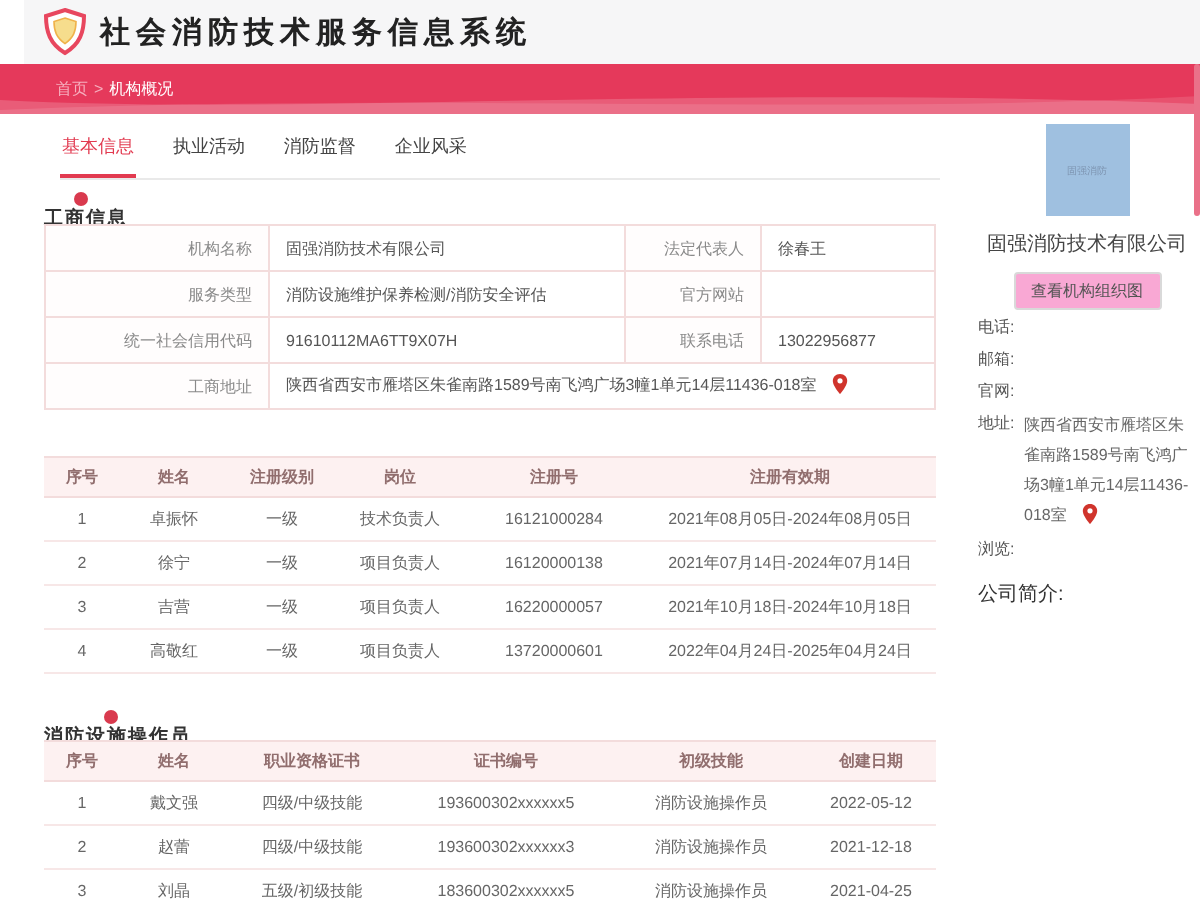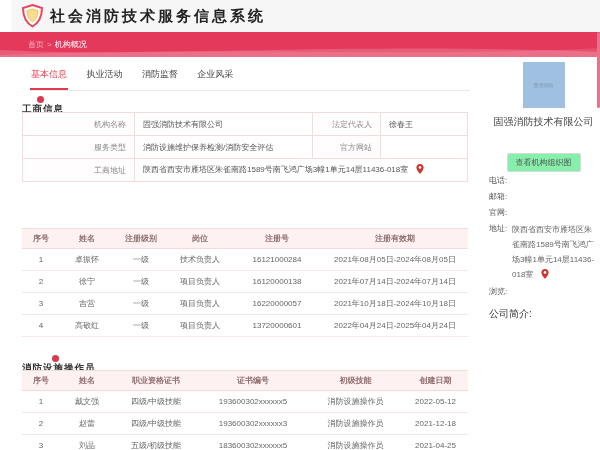--- a/index.html
+++ b/index.html
@@ -61,22 +61,22 @@
   #operators-table th:nth-child(3),#operators-table td:nth-child(3){width:84px;}
   #operators-table th:nth-child(4),#operators-table td:nth-child(4){width:110px;}
   #operators-table th:nth-child(5),#operators-table td:nth-child(5){width:95px;}
 
   
   .sidebar { position:absolute; left:489px; top:62px; width:109px; }
   .org-logo { width:42px; height:46px; margin:0 auto; background:#9fc0e0;
     display:flex; align-items:center; justify-content:center; }
   .org-logo span { font-size:5px; color:#7e95b2; }
   .org-name { margin-top:7px; text-align:center; font-size:10px; color:#444; }
-  .org-btn { display:block; margin:24px auto 0 auto; padding:3px 8px; font-size:8px;
-    color:#555; background:#86efac; border:1px solid #d9d9d9; border-radius:2px; cursor:pointer; }
+  .org-btn { display:block; margin:7px auto 0 auto; padding:3px 8px; font-size:8px;
+    color:#555; background:#f9a8d4; border:1px solid #d9d9d9; border-radius:2px; cursor:pointer; }
   .sb-fields { margin-top:1px; }
   .sb-row { display:flex; font-size:8px; line-height:16px; }
   .sb-row .sb-lbl { width:23px; color:#555; flex:none; }
   .sb-row .sb-val { color:#666; line-height:15px; padding-top:1px; }
   .sb-profile { margin-top:7px; font-size:10px; color:#333; }
 </style>
 </head>
 <body>
 
 <div id="stage">
@@ -121,20 +121,26 @@
       <td class="lbl" style="width:112px;">机构名称</td>
       <td class="val" style="width:178px;">固强消防技术有限公司</td>
       <td class="lbl" style="width:68px;">法定代表人</td>
       <td class="val">徐春王</td>
     </tr>
     <tr>
       <td class="lbl">服务类型</td>
       <td class="val">消防设施维护保养检测/消防安全评估</td>
       <td class="lbl">官方网站</td>
       <td class="val"></td>
+    </tr>
+    <tr>
+      <td class="lbl">统一社会信用代码</td>
+      <td class="val">91610112MA6TT9X07H</td>
+      <td class="lbl">联系电话</td>
+      <td class="val">13022956877</td>
     </tr>
     <tr>
       <td class="lbl">工商地址</td>
       <td class="val" colspan="3">
         <span>陕西省西安市雁塔区朱雀南路1589号南飞鸿广场3幢1单元14层11436-018室</span>
         <span class="pin">
           <svg width="8" height="10" viewBox="0 0 8 10">
             <path d="M4 0 C1.8 0 0.4 1.6 0.4 3.5 C0.4 6 4 10 4 10 C4 10 7.6 6 7.6 3.5 C7.6 1.6 6.2 0 4 0 Z" fill="#d0342c"></path>
             <circle cx="4" cy="3.4" r="1.3" fill="#fff"></circle>
           </svg>

